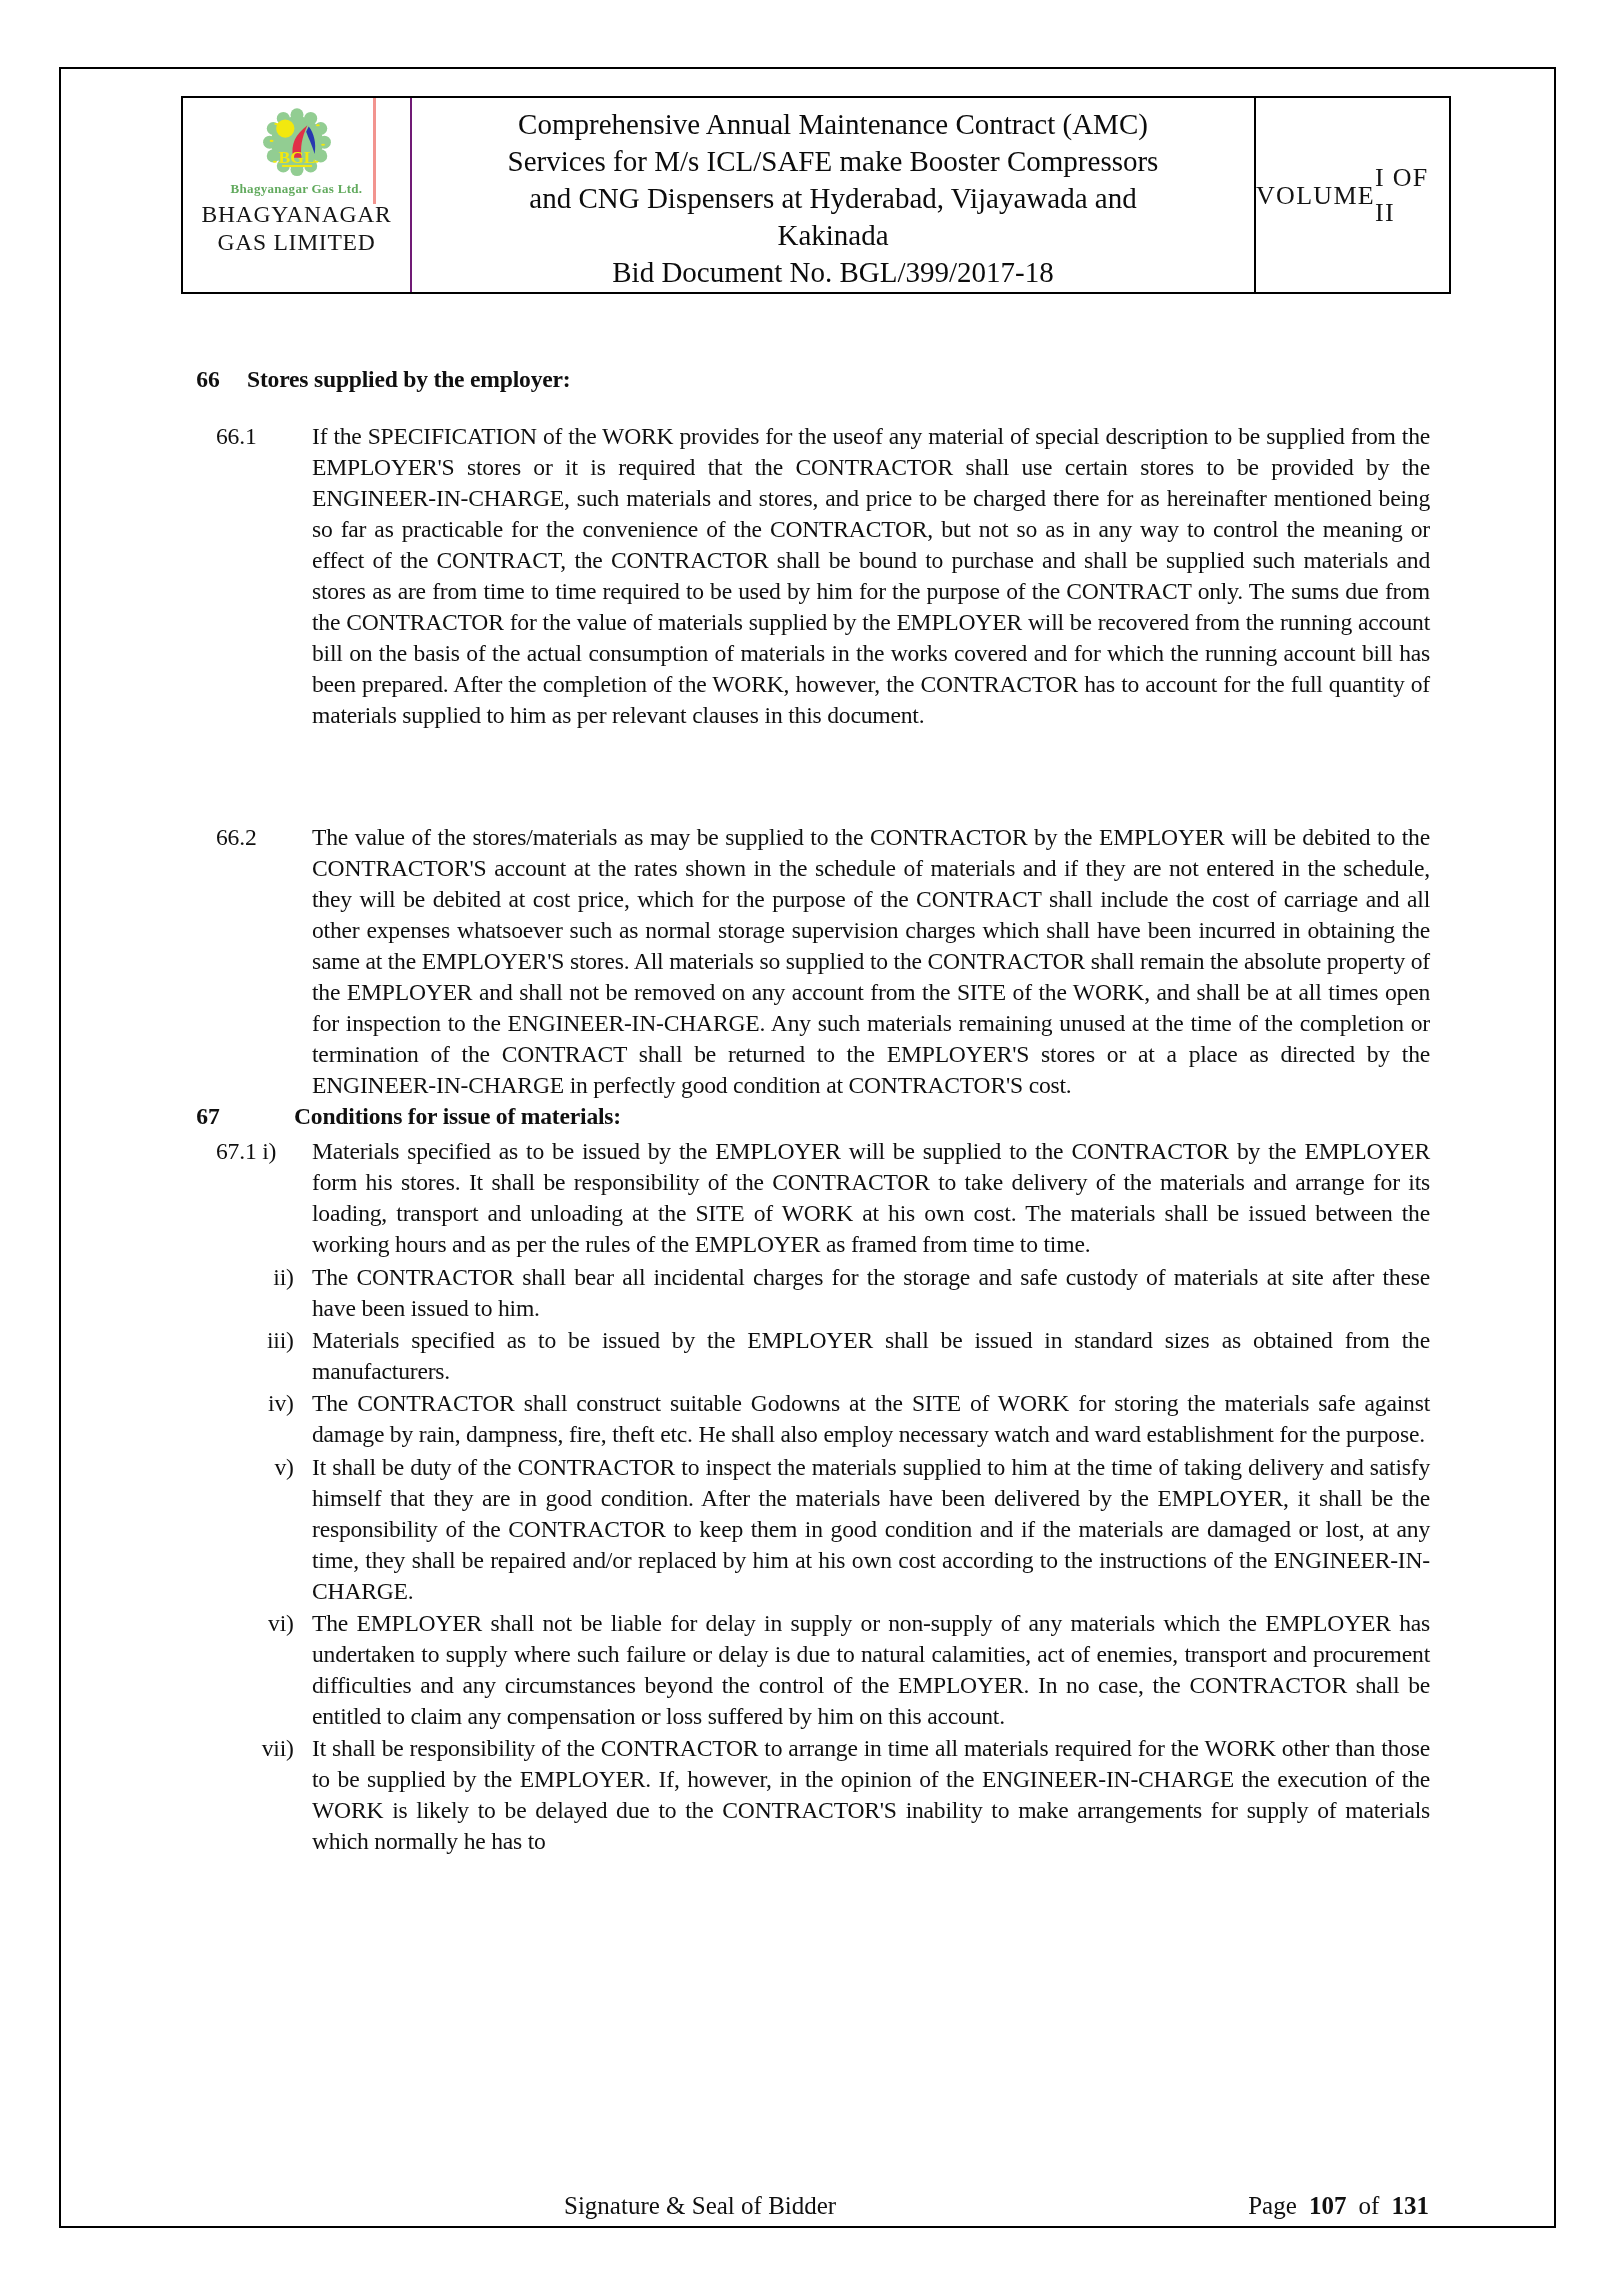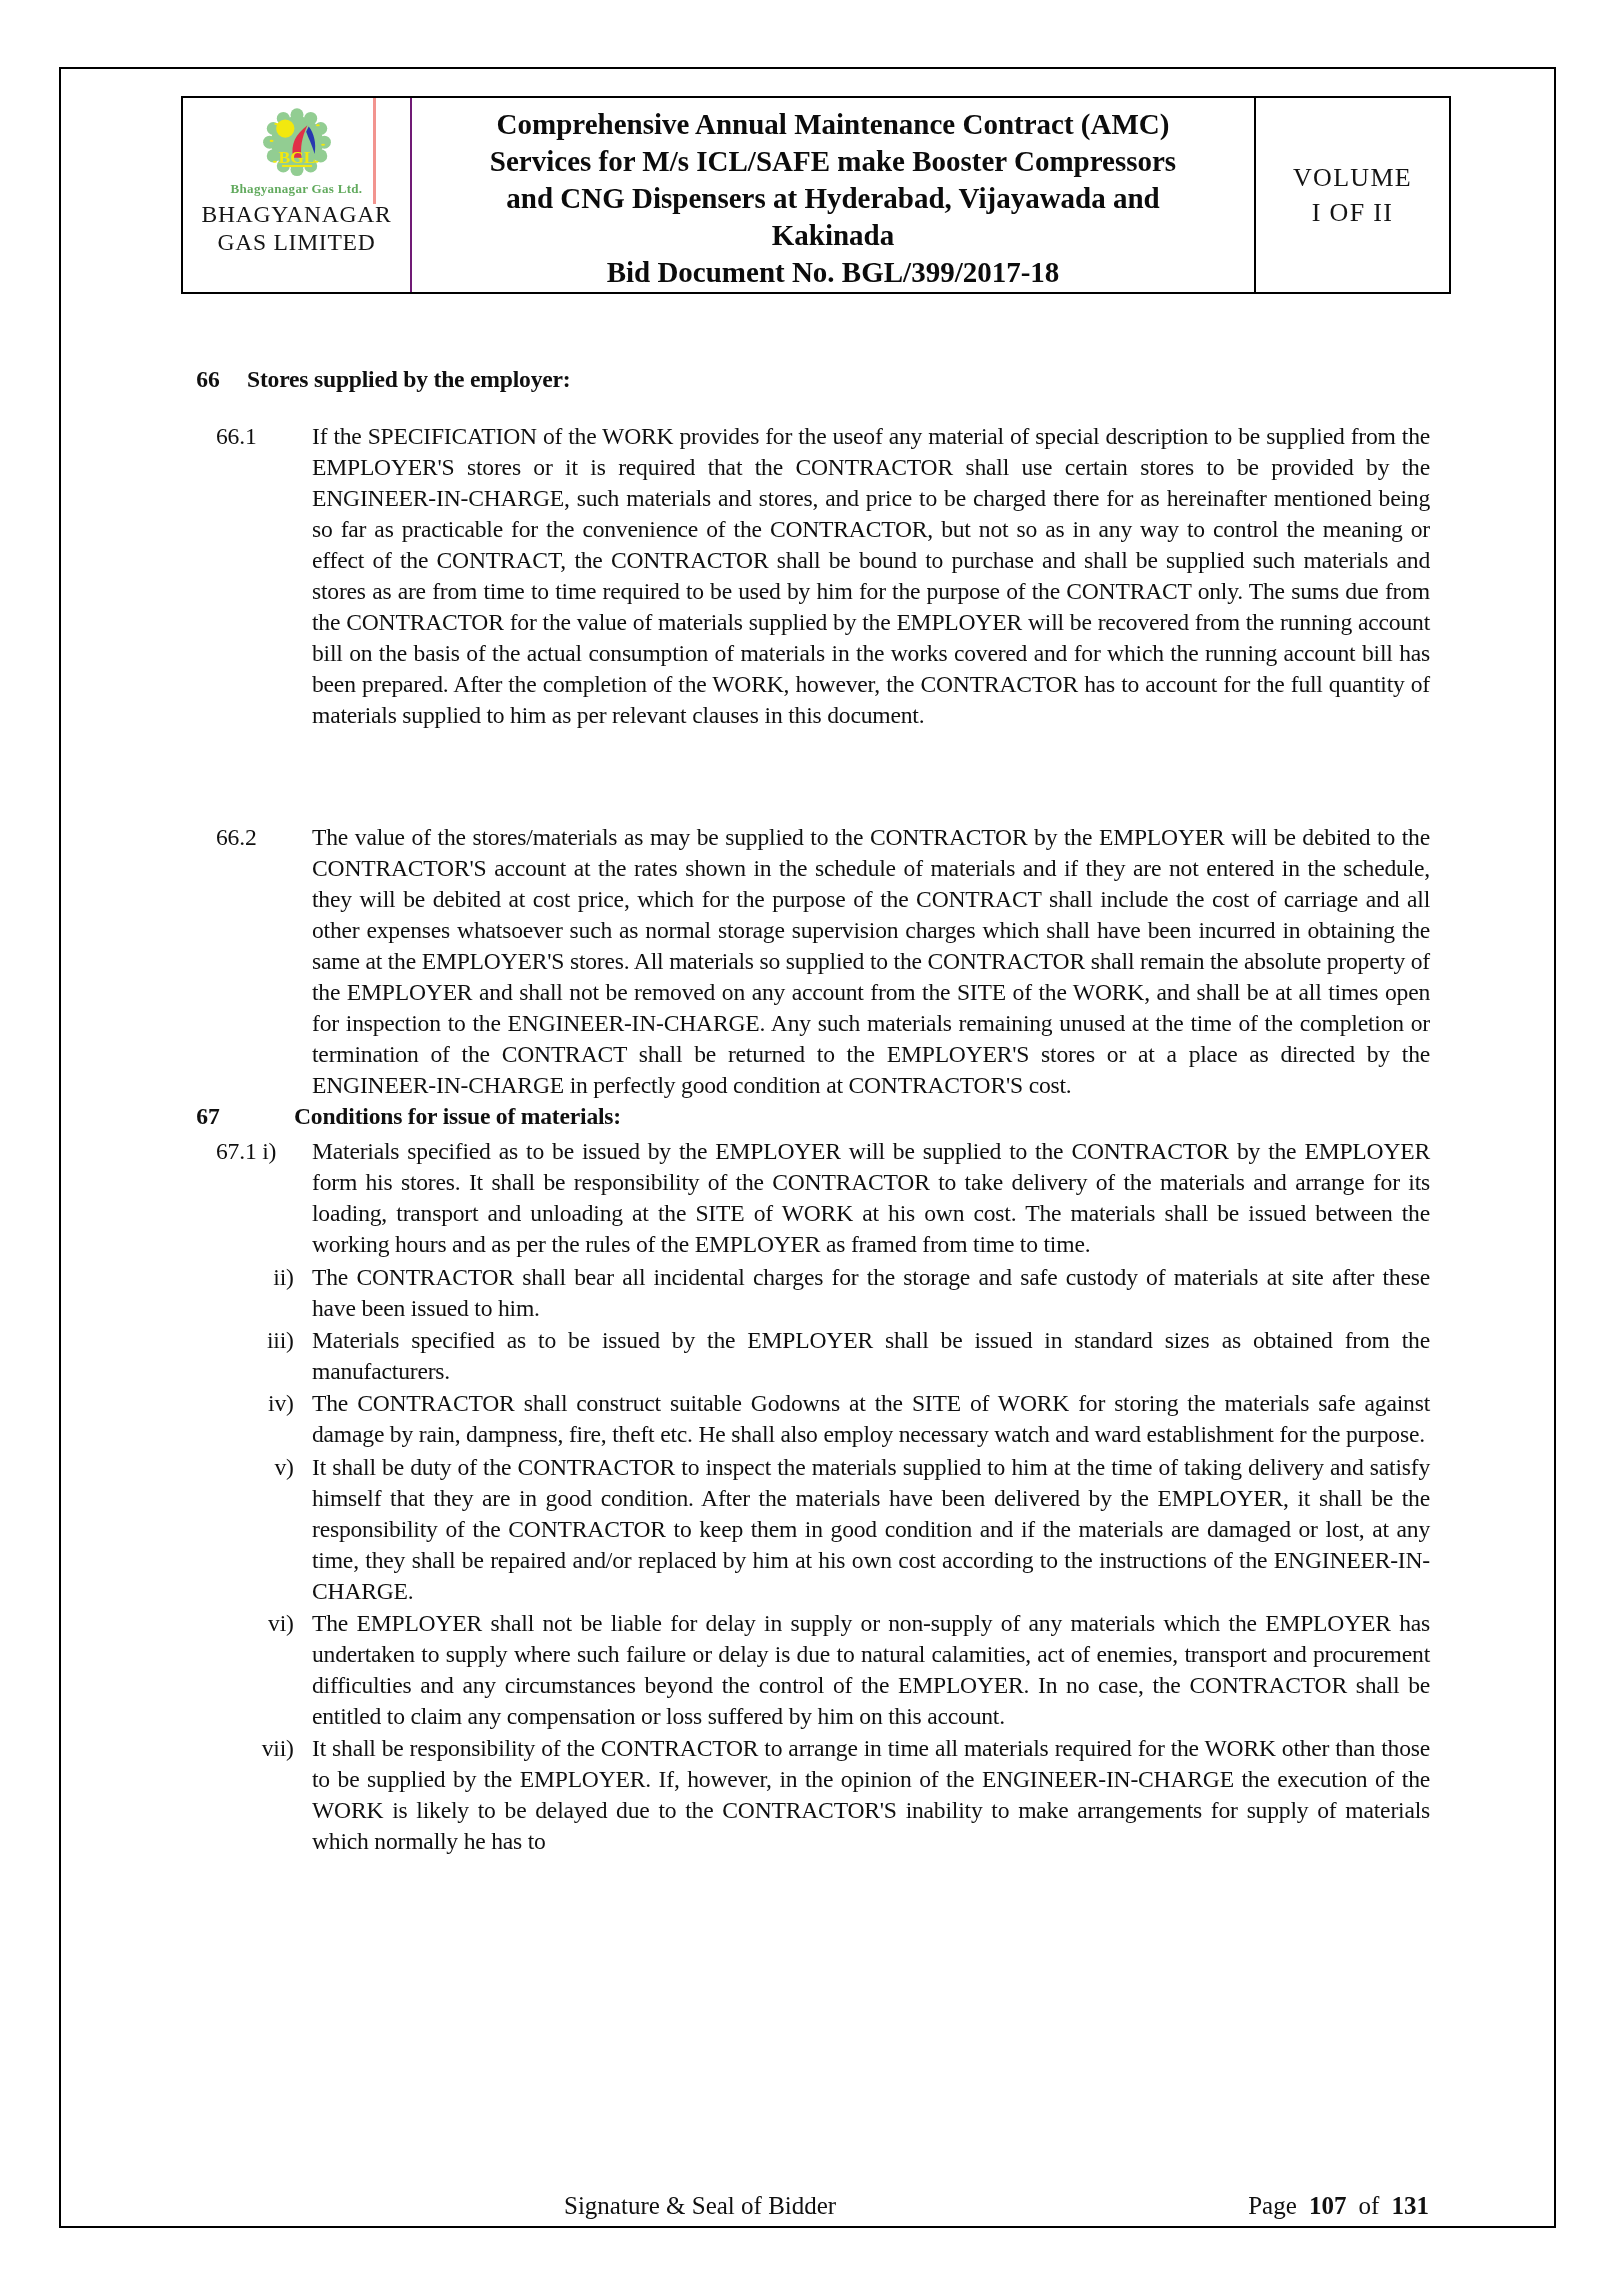--- a/index.html
+++ b/index.html
@@ -12,25 +12,25 @@
     border:2px solid #000;box-sizing:border-box;
   }
   
   .hdr{
     position:absolute;left:181px;top:96px;width:1270px;height:198px;
     border:2px solid #000;box-sizing:border-box;display:flex;background:#fff;
   }
   .hdr-cell{box-sizing:border-box;position:relative;}
   .cell-logo{flex:0 0 229px;border-right:2px solid #701a75;display:flex;flex-direction:column;align-items:center;padding-top:9.2px;}
   .cell-title{flex:0 0 844px;border-right:2px solid #000;text-align:center;padding-top:7.9px;}
-  .cell-vol{flex:1;display:flex;flex-direction:column;align-items:center;justify-content:center;}
+  .cell-vol{flex:1;display:flex;flex-direction:row;align-items:center;justify-content:center;}
   .pink-line{position:absolute;left:190px;top:0;width:2.6px;height:106px;background:#f2948f;}
   .logo-caption{font-size:13px;font-weight:bold;color:#62aa5e;letter-spacing:0.3px;margin-top:1.3px;text-align:center;}
   .company{font-size:23.6px;line-height:27.5px;letter-spacing:0.7px;color:#161616;text-align:center;margin-top:3.9px;}
-  .title-line{font-size:29px;line-height:37px;font-weight:bold;color:#0c0c0c;}
+  .title-line{font-size:29px;line-height:37px;font-weight:normal;color:#0c0c0c;}
   .vol-line{font-size:26px;line-height:35px;letter-spacing:1.3px;color:#141414;}
   
   .body-text{
     position:absolute;left:193px;top:335px;width:1237px;
     font-size:23.6px;line-height:31px;letter-spacing:-0.2px;color:#101010;
   }
   .row{display:flex;}
   .num{flex:0 0 119px;box-sizing:border-box;}
   .num-dec{padding-left:23px;}
   .num-rom{text-align:right;padding-right:18.3px;}

